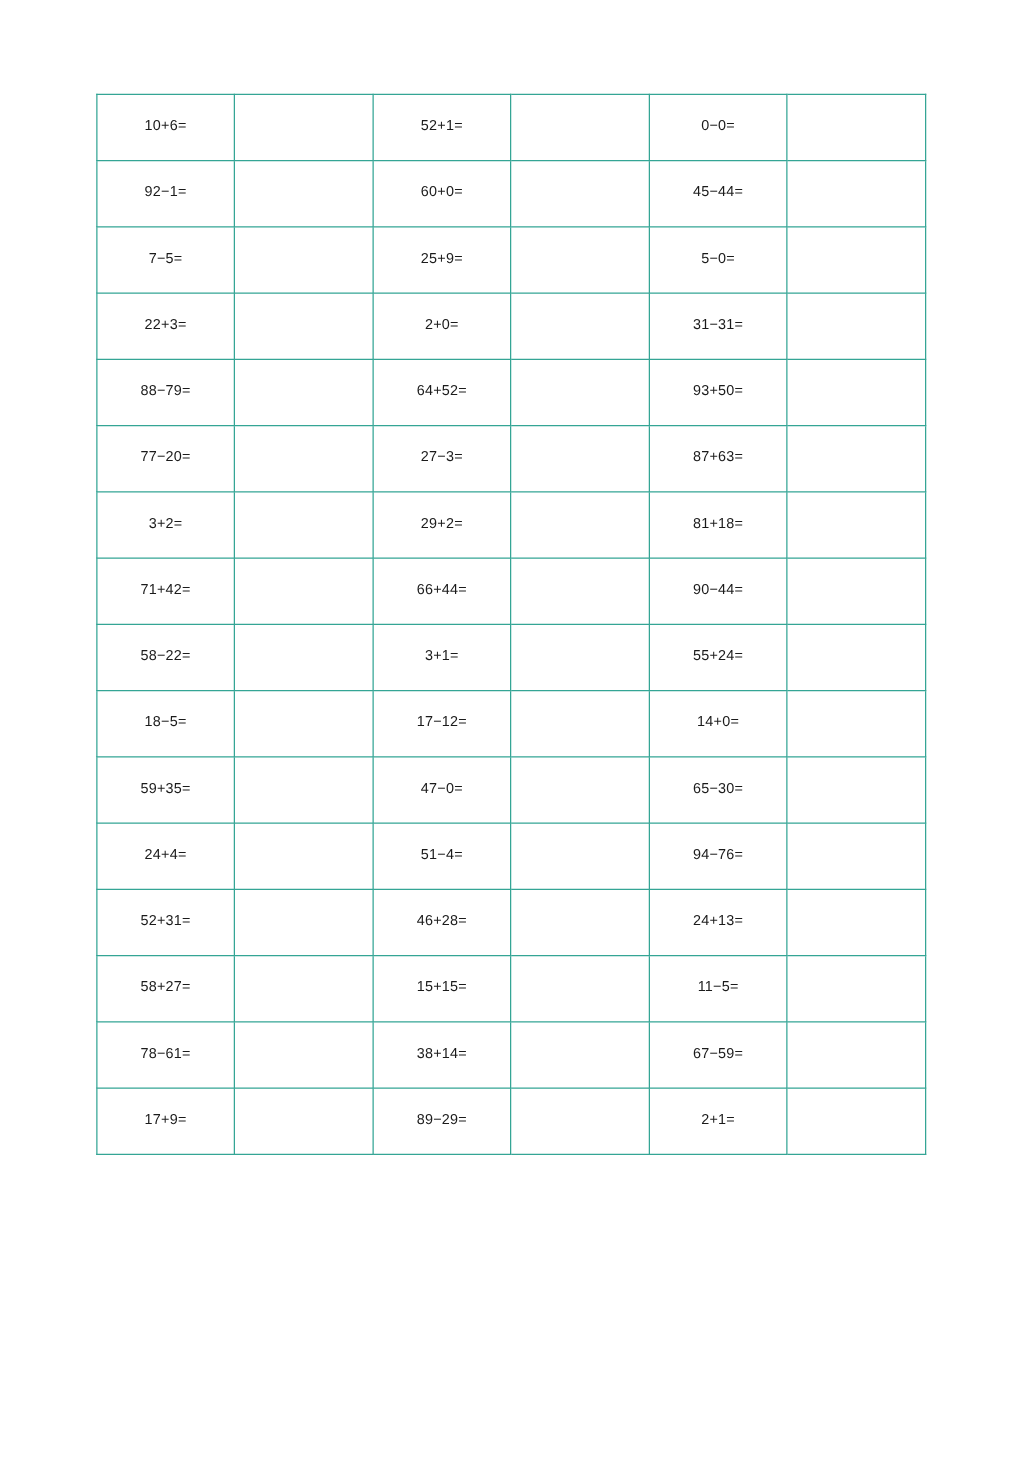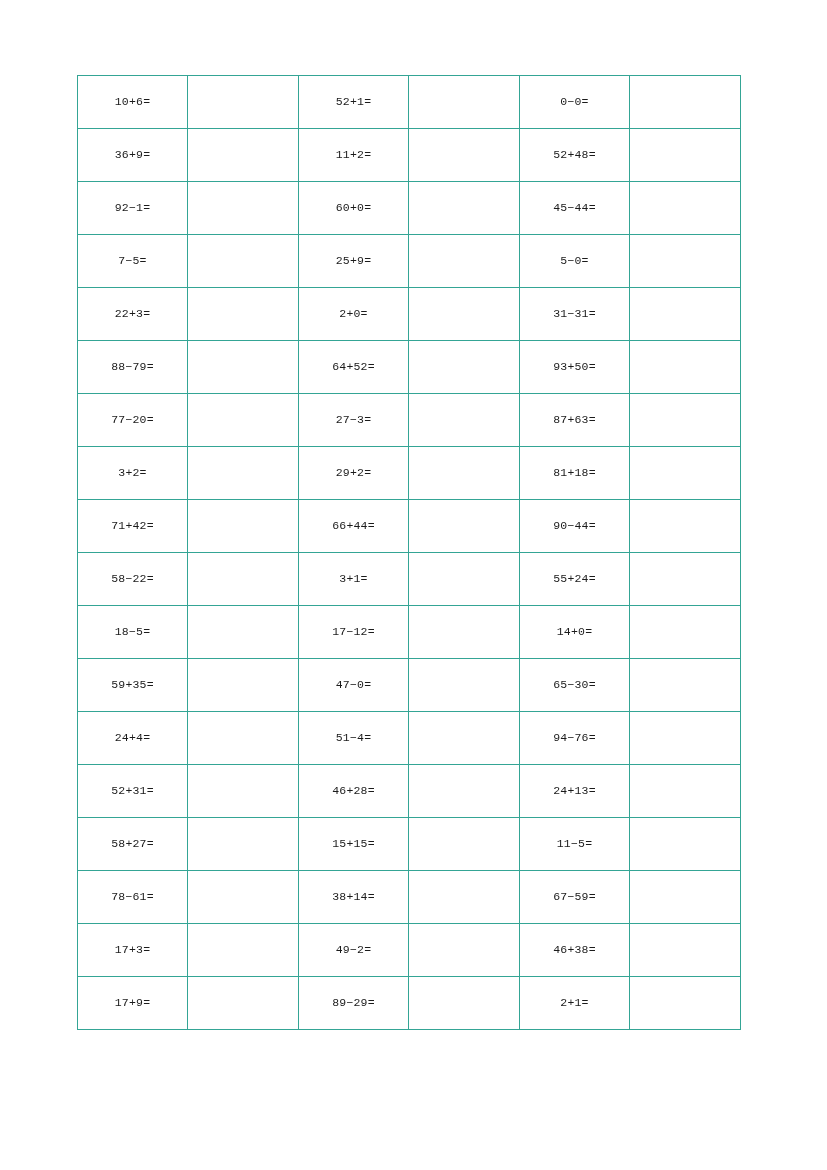--- a/index.html
+++ b/index.html
@@ -18,21 +18,20 @@
   }
 
   
   .page {
     position: absolute;
     left: 0;
     top: 0;
     width: 742px;
     height: 1170px;
     background: #ffffff;
-    font-family: Liberation Mono, monospace;
   }
 
   
   .worksheet-table {
     position: absolute;
     left: 77px;
     top: 75px;
     width: 655px;
     border-collapse: collapse;
     table-layout: fixed;
@@ -70,28 +69,20 @@
     <tbody>
         <tr>
           <td class="problem-cell"><span class="problem-text">10+6=</span></td>
           <td class="answer-cell"></td>
           <td class="problem-cell"><span class="problem-text">52+1=</span></td>
           <td class="answer-cell"></td>
           <td class="problem-cell"><span class="problem-text">0−0=</span></td>
           <td class="answer-cell"></td>
         </tr>
         <tr>
-          <td class="problem-cell"><span class="problem-text">36+9=</span></td>
-          <td class="answer-cell"></td>
-          <td class="problem-cell"><span class="problem-text">11+2=</span></td>
-          <td class="answer-cell"></td>
-          <td class="problem-cell"><span class="problem-text">52+48=</span></td>
-          <td class="answer-cell"></td>
-        </tr>
-        <tr>
           <td class="problem-cell"><span class="problem-text">92−1=</span></td>
           <td class="answer-cell"></td>
           <td class="problem-cell"><span class="problem-text">60+0=</span></td>
           <td class="answer-cell"></td>
           <td class="problem-cell"><span class="problem-text">45−44=</span></td>
           <td class="answer-cell"></td>
         </tr>
         <tr>
           <td class="problem-cell"><span class="problem-text">7−5=</span></td>
           <td class="answer-cell"></td>
@@ -187,28 +178,20 @@
           <td class="answer-cell"></td>
           <td class="problem-cell"><span class="problem-text">11−5=</span></td>
           <td class="answer-cell"></td>
         </tr>
         <tr>
           <td class="problem-cell"><span class="problem-text">78−61=</span></td>
           <td class="answer-cell"></td>
           <td class="problem-cell"><span class="problem-text">38+14=</span></td>
           <td class="answer-cell"></td>
           <td class="problem-cell"><span class="problem-text">67−59=</span></td>
-          <td class="answer-cell"></td>
-        </tr>
-        <tr>
-          <td class="problem-cell"><span class="problem-text">17+3=</span></td>
-          <td class="answer-cell"></td>
-          <td class="problem-cell"><span class="problem-text">49−2=</span></td>
-          <td class="answer-cell"></td>
-          <td class="problem-cell"><span class="problem-text">46+38=</span></td>
           <td class="answer-cell"></td>
         </tr>
         <tr>
           <td class="problem-cell"><span class="problem-text">17+9=</span></td>
           <td class="answer-cell"></td>
           <td class="problem-cell"><span class="problem-text">89−29=</span></td>
           <td class="answer-cell"></td>
           <td class="problem-cell"><span class="problem-text">2+1=</span></td>
           <td class="answer-cell"></td>
         </tr>

